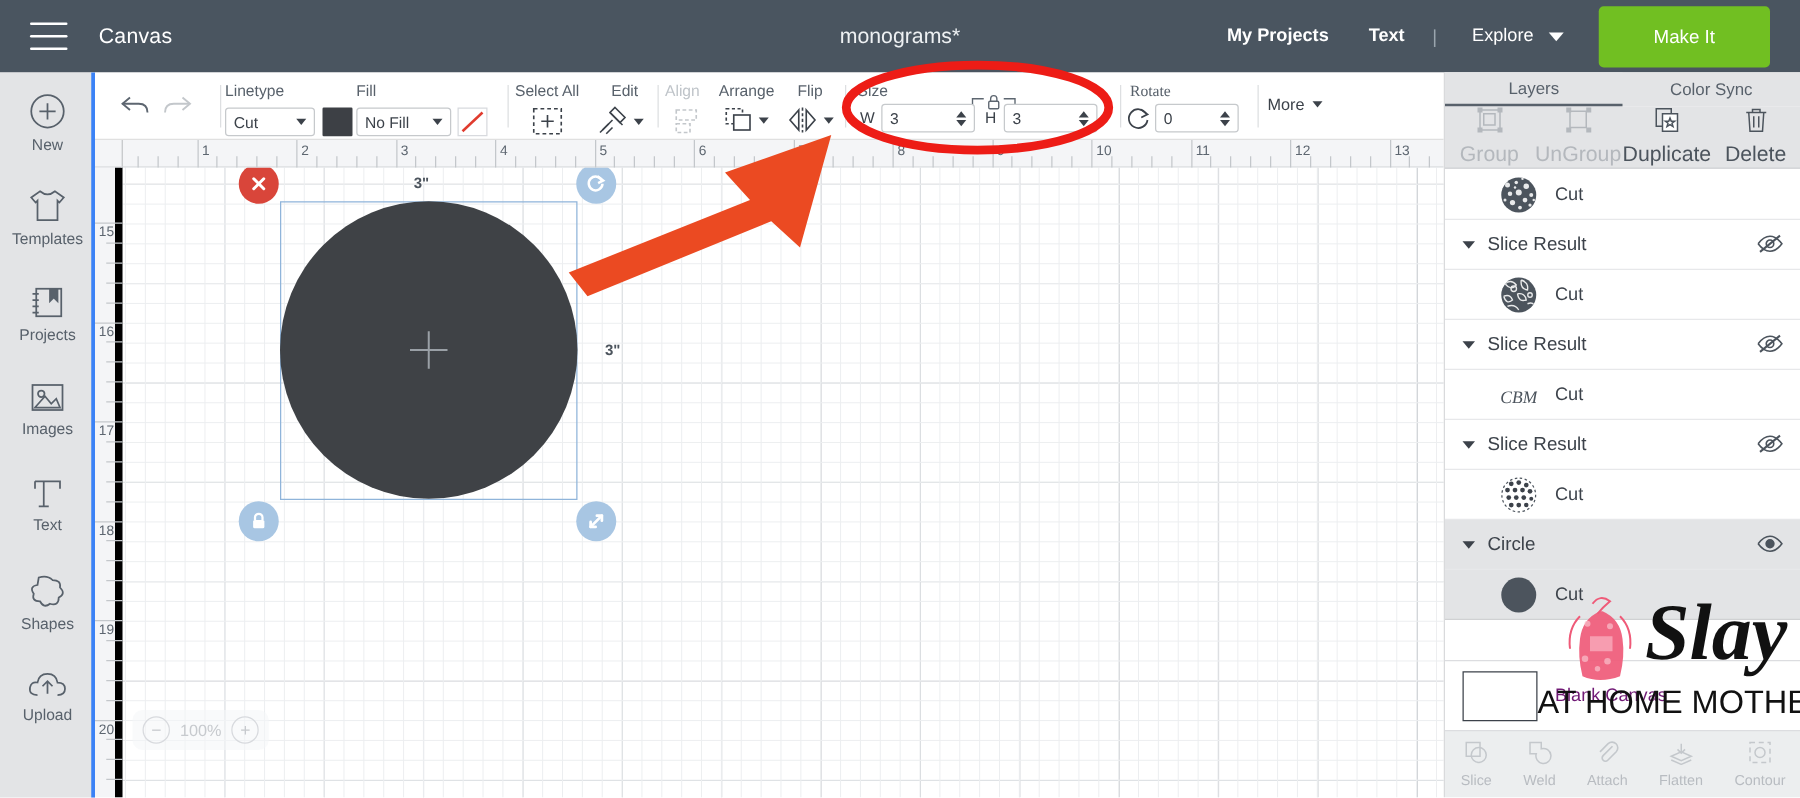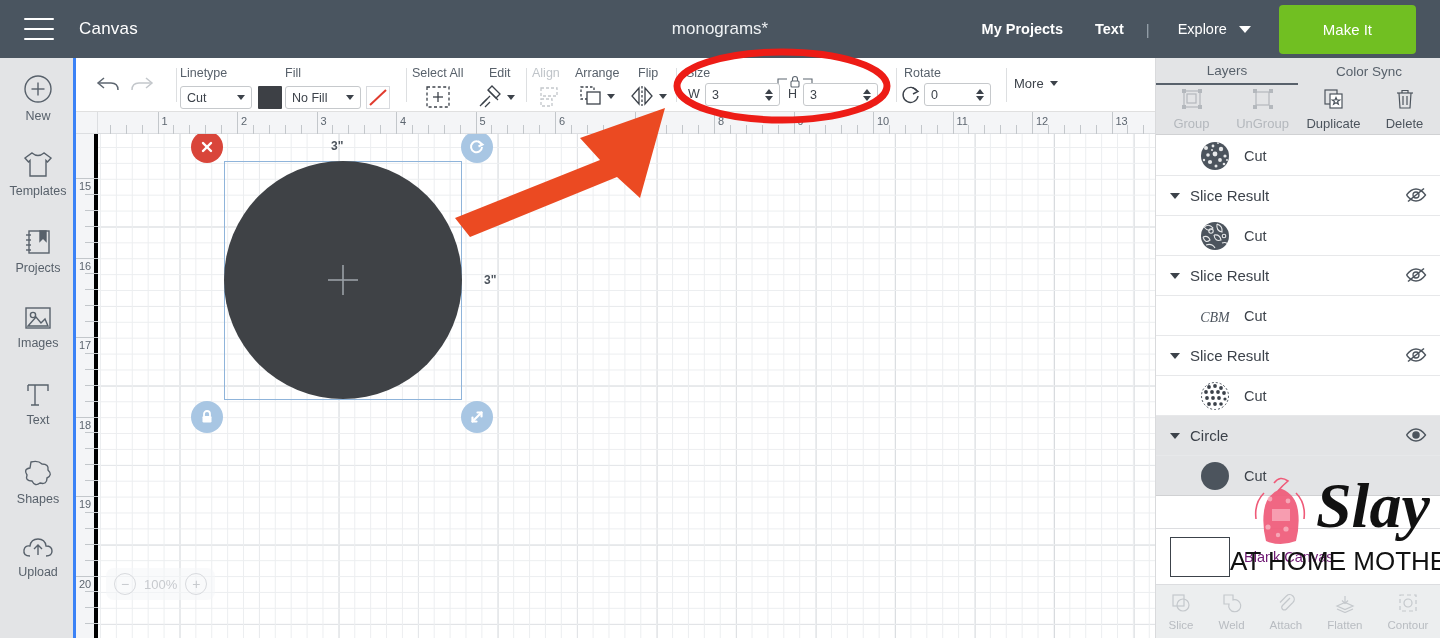--- a/index.html
+++ b/index.html
@@ -54,21 +54,21 @@
   .spin { display:flex; flex-direction:column; align-items:center; justify-content:center; gap:2px;}
   .spin i { display:block; width:0;height:0; border-left:4px solid transparent;border-right:4px solid transparent;}
   .spin i.up { border-bottom:5px solid #3c424a;}
   .spin i.dn { border-top:5px solid #3c424a;}
 
   
   .canvasarea { position:absolute; left:76px; top:112px; width:1079px; height:526px; background:#fff;}
   .ruler-h { position:absolute; left:0; top:0; width:1079px; height:22px;
      background:#f4f5f7; border-bottom:1px solid #dcdee1; }
   .ruler-v { position:absolute; left:0; top:0; width:22px; height:526px;
-     background:#f4f5f7; border-right:4px solid #000000; z-index:3;}
+     background:#f4f5f7; border-right:6px solid #000000; z-index:3;}
   .ruler-corner { position:absolute; left:0; top:0; width:22px; height:22px; background:#f4f5f7; z-index:4;
      border-right:1px solid #dcdee1; border-bottom:1px solid #dcdee1;}
   .rh-lbl { position:absolute; top:3px; font-size:11px; color:#5d6670;}
   .rv-lbl { position:absolute; left:3px; font-size:11px; color:#5d6670;}
   .rh-tick { position:absolute; width:1px; background:#c3c7cb;}
   .rv-tick { position:absolute; height:1px; background:#c3c7cb;}
   .grid { position:absolute; left:22px; top:22px; width:1057px; height:504px; overflow:hidden;
      background-image:
        linear-gradient(to right, #eceef0 1px, transparent 1px),
        linear-gradient(to bottom, #eceef0 1px, transparent 1px),
@@ -92,21 +92,21 @@
   
   .rpanel { position:absolute; left:1155px; top:58px; width:285px; height:580px; background:#fff;
      border-left:1px solid #d9dadc;}
   .rtabs { display:flex; height:27px; background:#e3e4e6;}
   .rtab { flex:1; display:flex; align-items:center; justify-content:center; font-size:13.5px;
      color:#58616b; cursor:pointer;}
   .rtab.active { background:#e3e4e6; border-bottom:2px solid #58616b;}
   .ops { height:50px; background:#e3e4e6; display:flex; align-items:center;
      justify-content:space-around; border-bottom:1px solid #d0d1d3;}
   .opbtn { display:flex; flex-direction:column; align-items:center; gap:2px; cursor:pointer; width:68px;}
-  .opbtn .olbl { font-size:13px; color:#4c545d;}
+  .opbtn .olbl { font-size:17px; color:#4c545d;}
   .opbtn.dis .olbl { color:#b4b8bd;}
   .layers { position:absolute; top:78px; left:0; width:285px; height:452px; overflow:hidden;}
   .lrow { position:relative; display:flex; align-items:center; height:40px; padding-left:14px;
      border-bottom:1px solid #e7e8ea; cursor:pointer;}
   .lgroup { height:40px; }
   .lgroup .gname { font-size:15px; color:#3c424a; margin-left:10px;}
   .tri { width:0;height:0;border-left:5px solid transparent;border-right:5px solid transparent;
      border-top:6px solid #3c424a;}
   .eye { position:absolute; right:14px; top:11px; cursor:pointer;}
   .lchild { height:40px; padding-left:44px; border-bottom:1px solid #e7e8ea;}
@@ -337,21 +337,21 @@
     <div class="numfield" style="position:absolute;left:727px;top:25px;width:75px;justify-content:space-between;">
       <span>3</span>
       <span class="spin">
           <i class="up"></i>
           <i class="dn"></i>
         </span>
     </div>
 
     <div class="vdiv" style="left:820px;"></div>
 
-    <div class="tb-lbl" style="left:828px;">Rotate</div>
+    <div class="tb-lbl" style="left:828px;font-family:Liberation Serif, serif;">Rotate</div>
     <span style="position:absolute;left:824px;top:26px;">
       <svg width="22" height="22" viewBox="0 0 22 22" fill="none" stroke="#3c424a" stroke-width="1.4">
         <path d="M17 7 A7.5 7.5 0 1 0 18 12"></path>
           <path d="M12.5 3.5 L18 7.5 L13 10"></path>
       </svg>
     </span>
     <div class="numfield" style="position:absolute;left:848px;top:25px;width:67px;justify-content:space-between;">
       <span>0</span>
       <span class="spin">
           <i class="up"></i>

